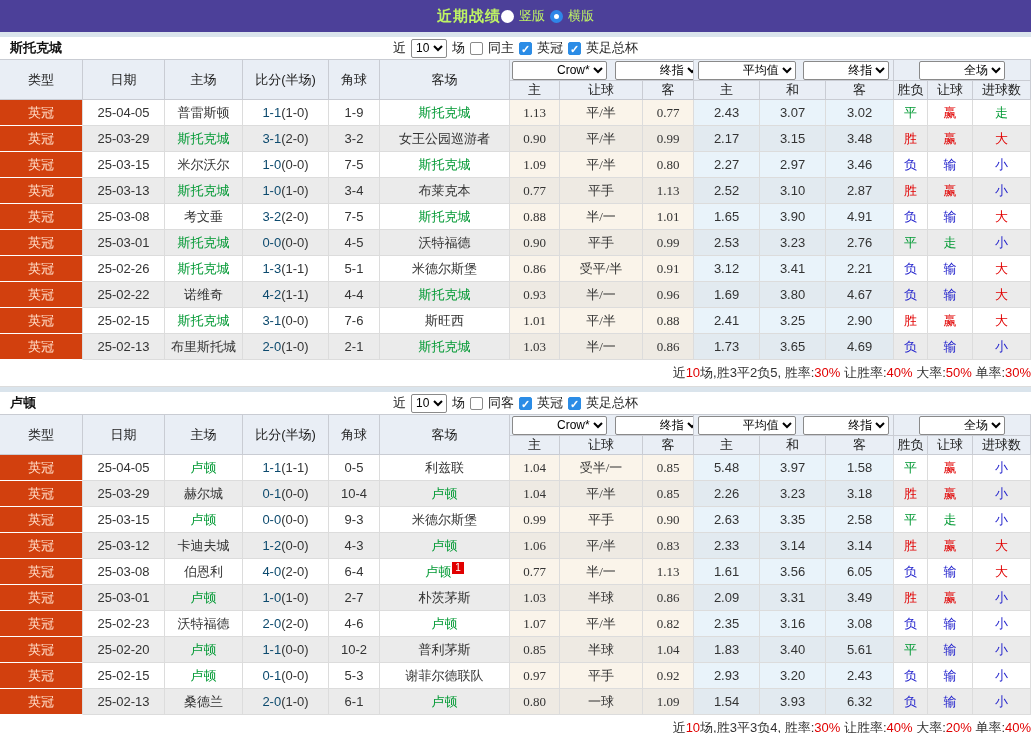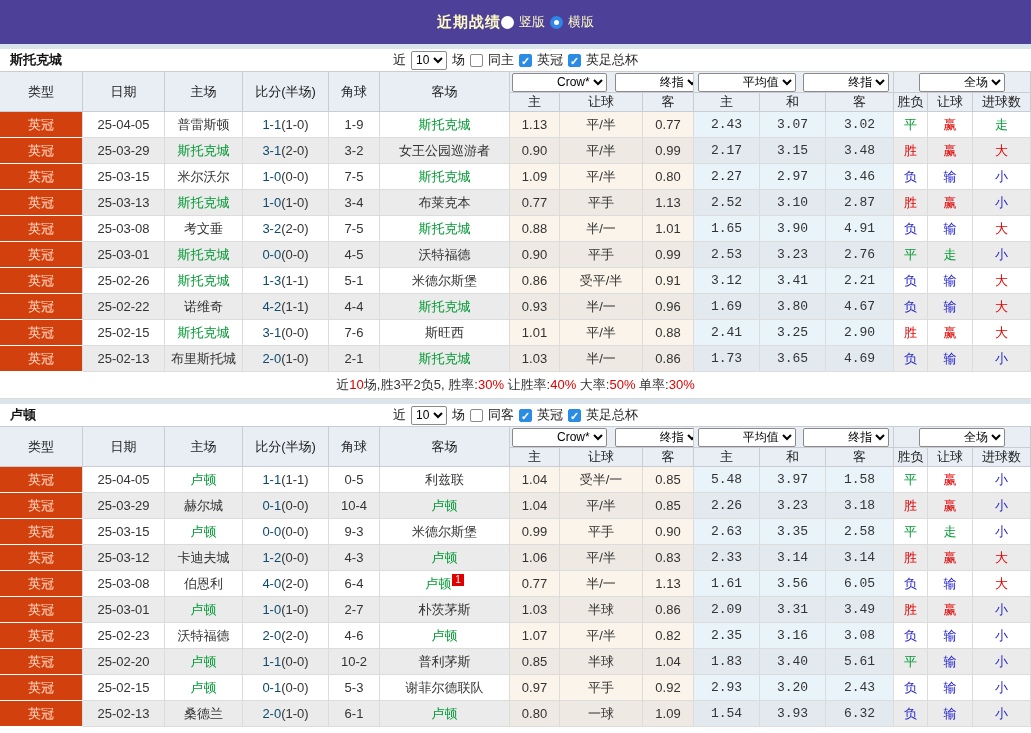--- a/index.html
+++ b/index.html
@@ -3,21 +3,21 @@
 <meta charset="utf-8">
 <style>
   * { margin:0; padding:0; box-sizing:border-box; }
   body {
     width:1031px;
     font-family:"Liberation Sans", sans-serif;
     background:#dae4ec;
     color:#222;
   }
   .title-bar {
-    height:44px; background:#4c4099; color:#fef9c3;
+    height:32px; background:#4c4099; color:#bef264;
     display:flex; align-items:center; justify-content:center; 
     font-size:15px;
   }
   .title-bar .ttl { font-weight:bold; letter-spacing:1px; }
   .radio-group { display:flex; align-items:center; gap:5px; font-size:13px; }
   .radio-o {
     display:inline-block; width:13px; height:13px; border-radius:50%;
     background:#fff; cursor:pointer;
   }
   .radio-sel {
@@ -61,32 +61,32 @@
     font-size:12px; height:19px; border:1px solid #8a8a8a;
     background:#fff; border-radius:2px; margin:0 2px;padding-left:40px;
   }
   tbody td {
     height:26px; text-align:center; font-size:13px;
     border-right:1px solid #dcdcdc; border-bottom:1px solid #dcdcdc;
     background:#fff; color:#333;
   }
   tr.even td { background:#ebebeb; }
   td.type { background:#d2400e !important; color:#ffddc8; border-bottom:1px solid #fff; }
-  td.crow { background:#faf4ea; }
+  td.crow { background:#faf4ea;font-family:Liberation Serif, serif; }
   tr.even td.crow { background:#eeeae3; }
-  td.avgc { background:#e9f3fa;font-family:Liberation Mono, monospace; }
+  td.avgc { background:#e9f3fa; }
   tr.even td.avgc { background:#e2eaf0; }
   .tg { color:#009933; }
   .score-ft { color:#0c4a6e; }
   .score-ht { color:#333; }
   .r { color:#e10000; }
   .b { color:#2525cd; }
   .g { color:#009933; }
   td.summary {
-    height:27px; background:#fff; text-align:center; font-size:13px; color:#333;
+    height:27px; background:#fff; text-align:right; font-size:13px; color:#333;
     border-right:none;
   }
   td.summary .red { color:#e10000; }
   .badge {
     display:inline-block; background:#e10000; color:#fff; font-size:10px;
     line-height:12px; padding:0 3px; vertical-align:super; margin-left:1px;
   }
 </style>
 </head>
 <body>

